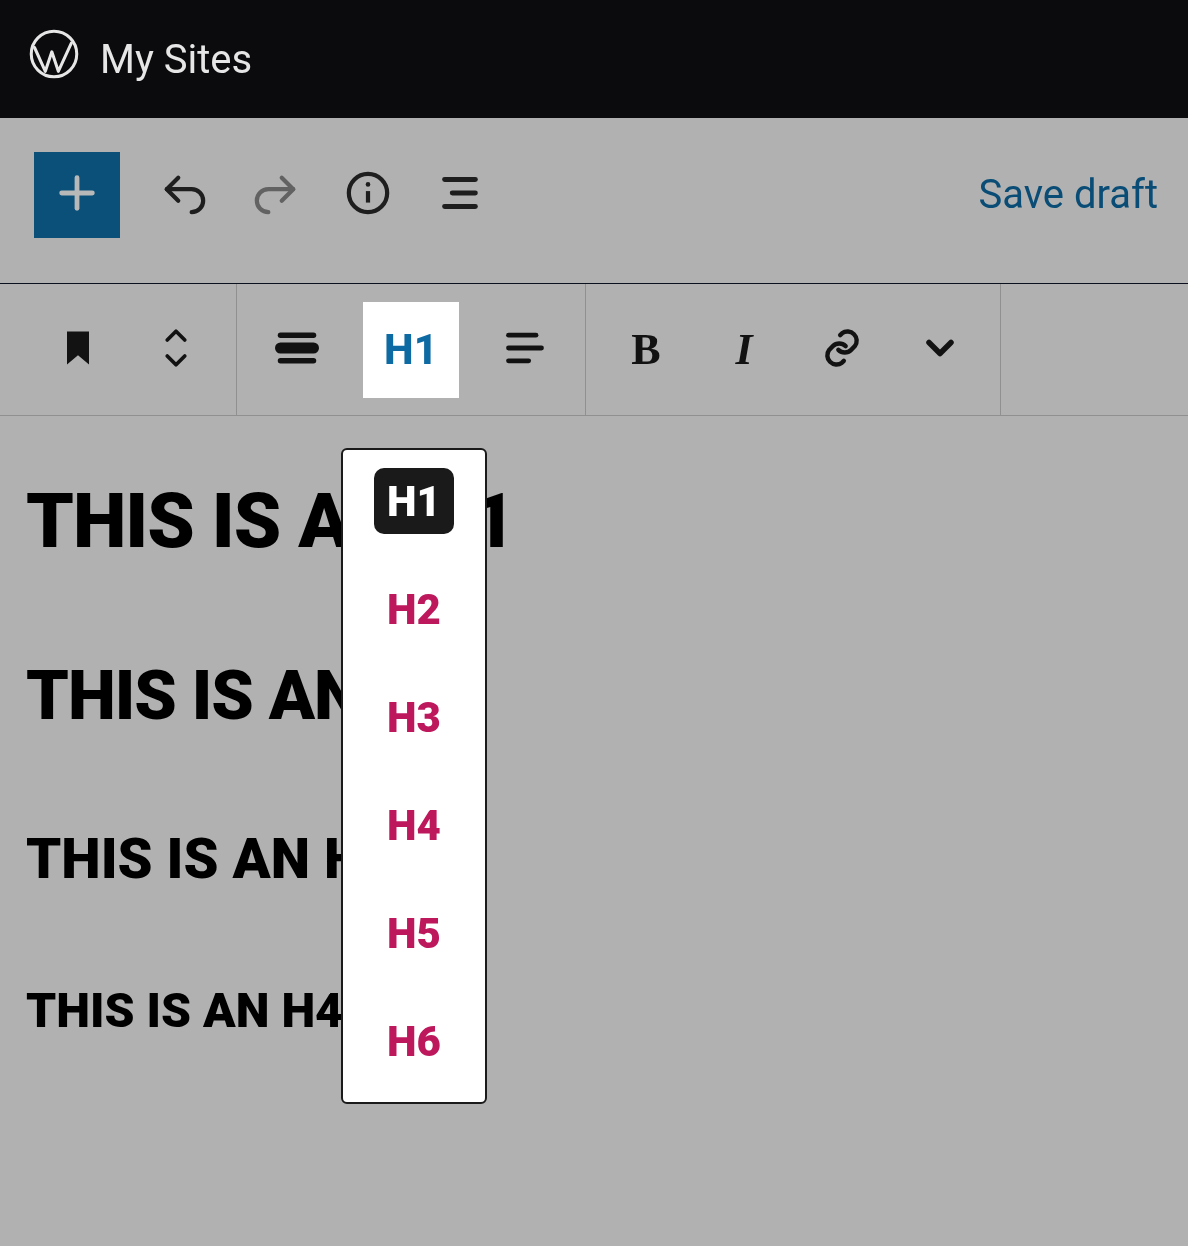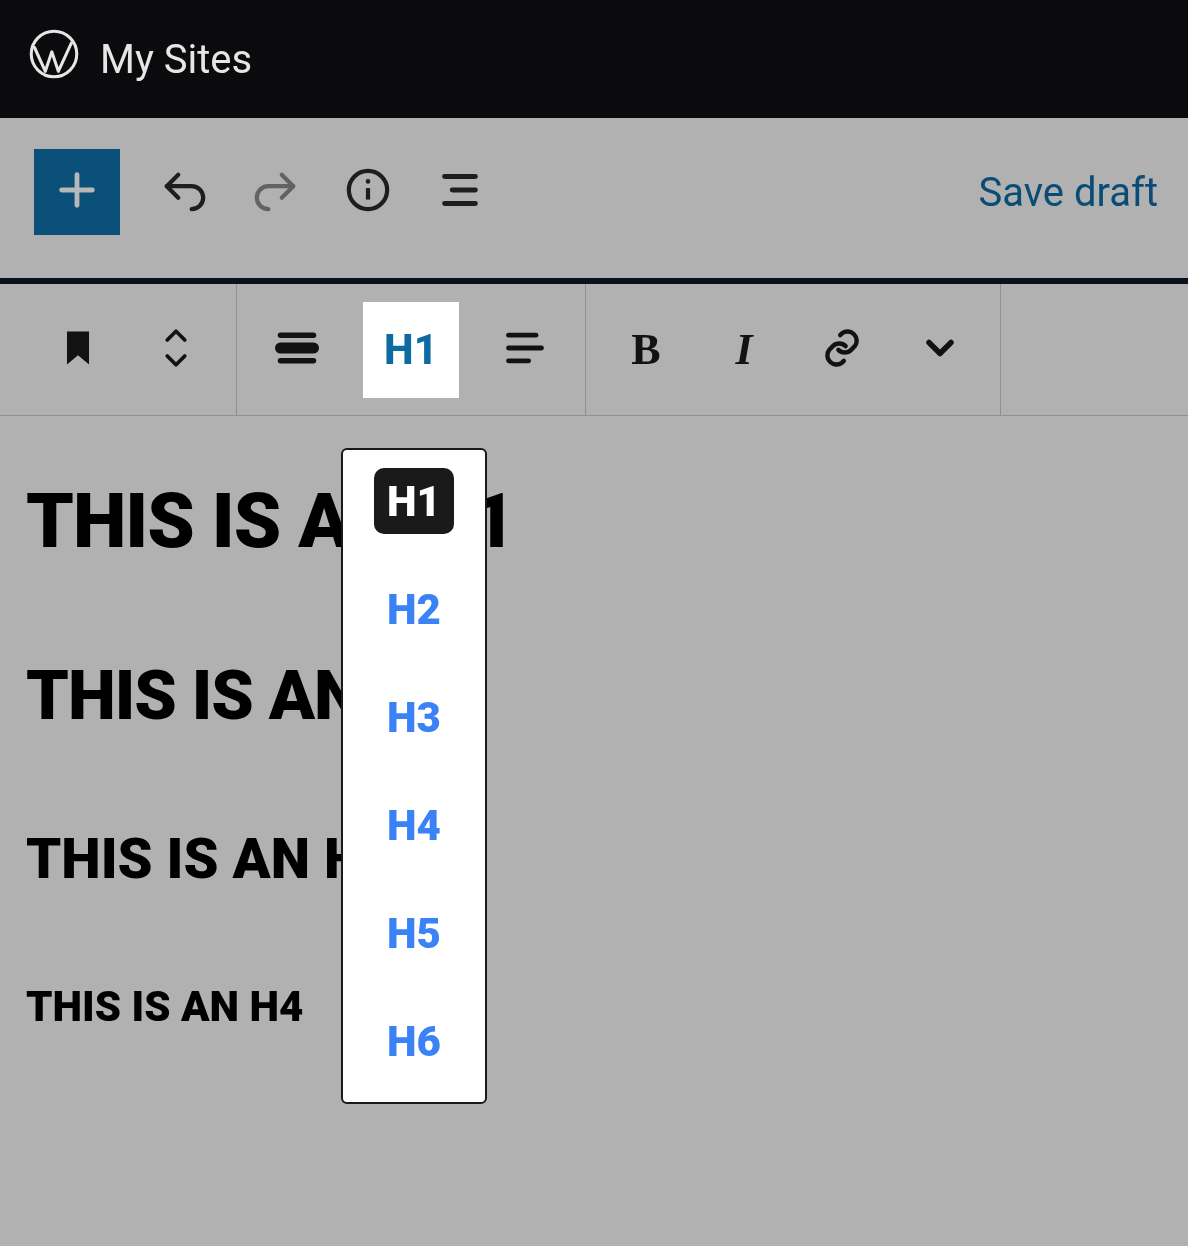--- a/index.html
+++ b/index.html
@@ -40,21 +40,21 @@
     z-index: 5;
     pointer-events: none;
   }
 
   
   .editor-toolbar {
     height: 166px;
     display: flex;
     align-items: center;
     padding: 0 30px 12px 34px;
-    border-bottom: 6px solid #0f172a;
+    border-bottom: 1px solid #0f172a;
   }
   .tb-left { display: flex; align-items: center; gap: 36px; }
   .add-block-btn {
     width: 86px; height: 86px;
     background: #0e6fa8;
     display: flex; align-items: center; justify-content: center;
     color: #fff;
   }
   .add-block-btn svg { width: 46px; height: 46px; stroke:#fff; }
   .tb-icon { width: 56px; height: 56px; display:flex; align-items:center; justify-content:center; color:#2a2a2a; }
@@ -100,39 +100,39 @@
 
   
   .canvas {
     padding: 60px 26px;
     display:flex; flex-direction:column; gap:90px;
     position: relative;
   }
   .h1-text { font-size: 76px; font-weight: 900; letter-spacing: -1px;}
   .h2-text { font-size: 68px; font-weight: 900; letter-spacing: -1px;}
   .h3-text { font-size: 56px; font-weight: 900; }
-  .h4-text { font-size: 42px; font-weight: 900; }
+  .h4-text { font-size: 48px; font-weight: 900; }
 
   
   .heading-popup {
     position: absolute;
     left: 341px;
     top: 330px; 
     width: 146px;
     background: #fff;
     border: 2px solid #1a1a1a;
     border-radius: 6px;
     z-index: 30;
     padding: 18px 0 28px 0;
     display:flex; flex-direction:column; align-items:center; gap:42px;
   }
   .heading-option {
     font-size: 42px;
     font-weight: 900;
-    color:#3b82f6;
+    color:#be185d;
     width: 80px; height: 66px;
     display:flex; align-items:center; justify-content:center;
     cursor:pointer;
   }
   .heading-option.selected {
     background:#1a1a1a;
     color:#fff;
     border-radius:10px;
   }
 

